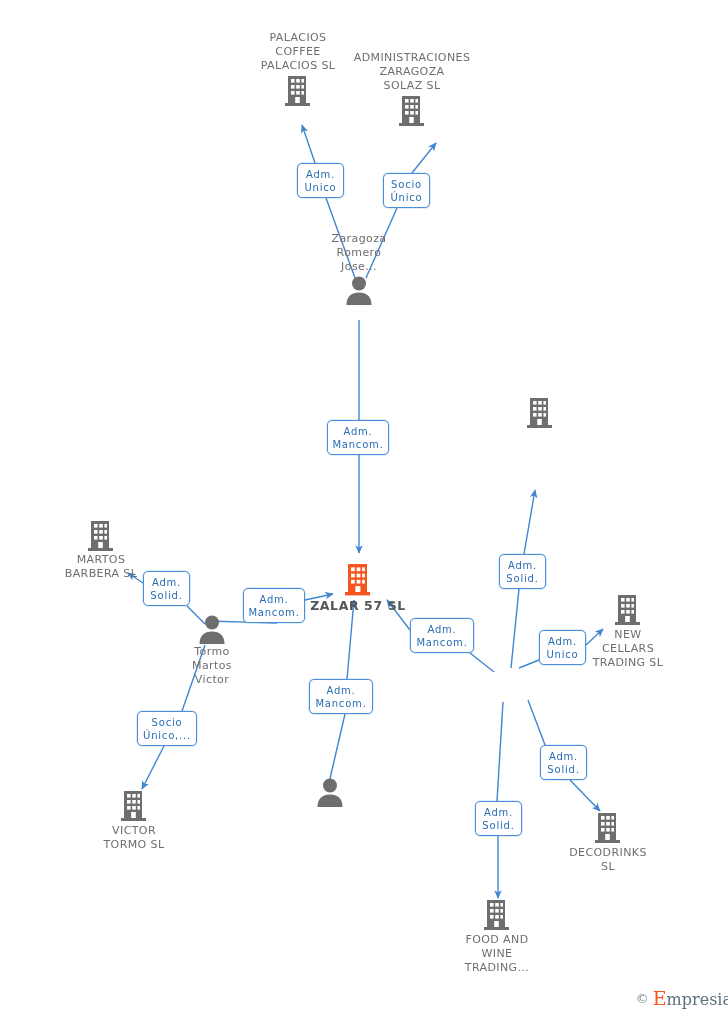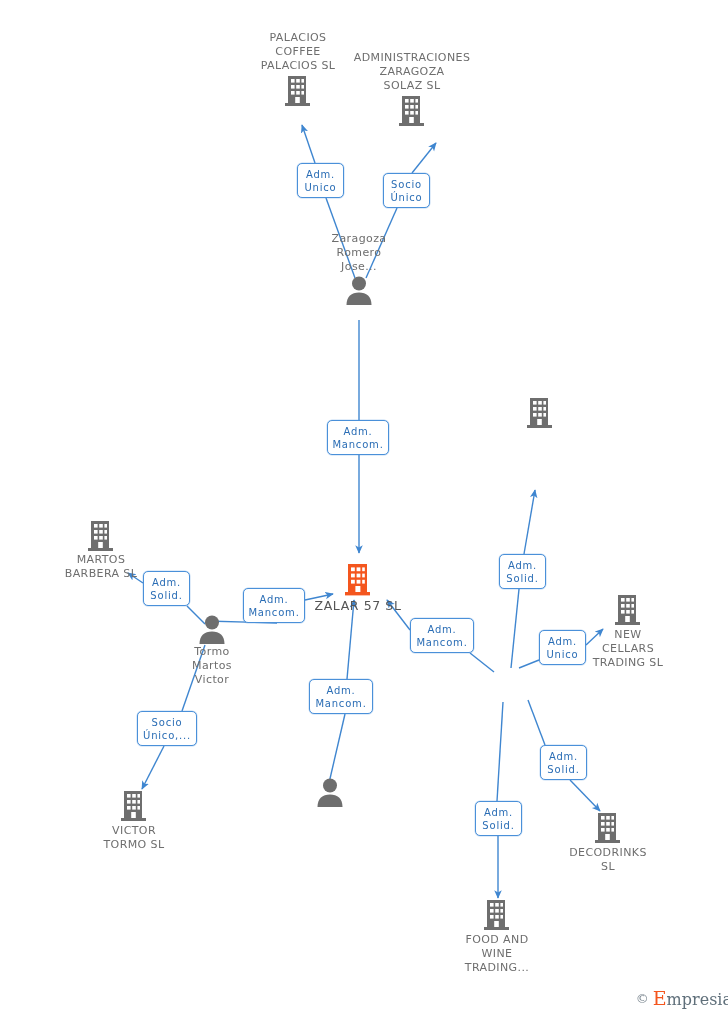--- a/index.html
+++ b/index.html
@@ -38,21 +38,21 @@
   .node .caption {
     display: block;
     font-size: 11px;
     line-height: 14px;
     color: #6e6e6e;
     letter-spacing: 0.4px;
     white-space: pre-line;
   }
   .node.company-main .caption {
     color: #555555;
-    font-weight: normal;
+    font-weight: bold;
     font-size: 12.5px;
     letter-spacing: 0.6px;
   }
   .node.caption-above .caption { margin-bottom: 1px; }
   .node.caption-below .caption { margin-top: 1px; }
 
   
   .relbox {
     position: absolute;
     box-sizing: border-box;

